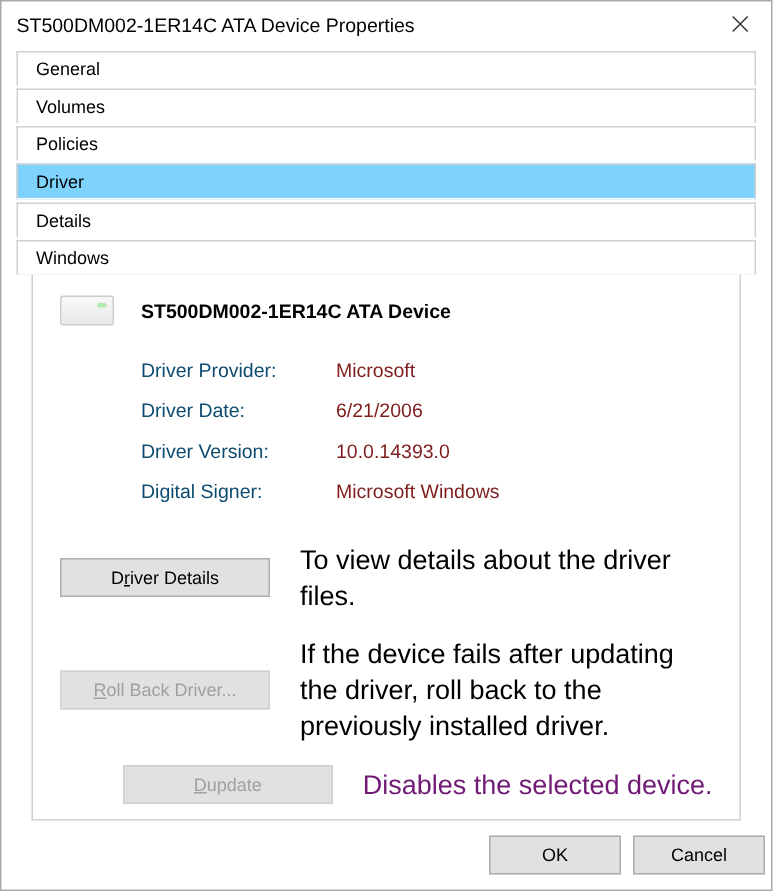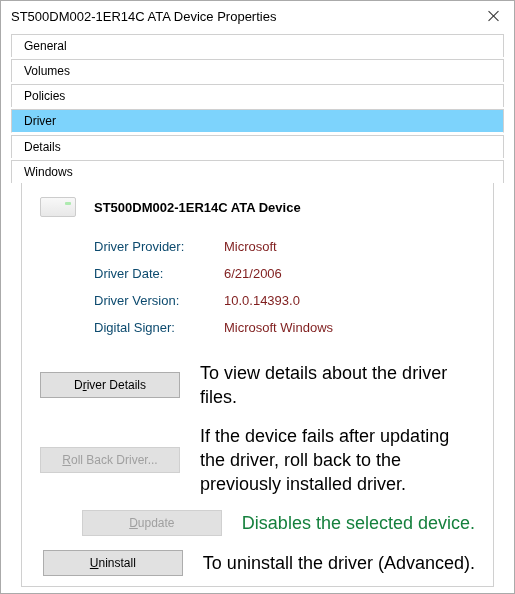--- a/index.html
+++ b/index.html
@@ -116,21 +116,21 @@
     }
     .win-btn.disabled {
       color: #a0a0a0;
       border: 1px solid #d0d0d0;
     }
     .action-desc {
       flex: 1;
       font-size: 18px;
       line-height: 1.35;
     }
-    .action-desc.disabled { color: #15803d; }
+    .action-desc.disabled { color: #701a75; }
     .u { text-decoration: underline; }
 
     .footer {
       display: flex;
       justify-content: flex-end;
       gap: 8px;
       padding: 10px 4px 12px 12px;
     }
     .footer .win-btn { width: 88px; height: 26px; background:#e1e1e1; }
   </style>
@@ -181,24 +181,20 @@
       <div class="action-row">
         <button class="win-btn disabled"><span></span><span class="u">R</span><span>oll Back Driver...</span></button>
         <div class="action-desc">If the device fails after updating the driver, roll back to the previously installed driver.</div>
       </div>
 
       <div class="action-row">
         <button class="win-btn disabled"><span></span><span class="u">D</span><span>update</span></button>
         <div class="action-desc disabled">Disables the selected device.</div>
       </div>
 
-      <div class="action-row">
-        <button class="win-btn"><span></span><span class="u">U</span><span>ninstall</span></button>
-        <div class="action-desc">To uninstall the driver (Advanced).</div>
-      </div>
 
     </div>
   </div>
 </div>
 
 <div class="footer">
   <button class="win-btn">OK</button>
   <button class="win-btn">Cancel</button>
 </div>
 

